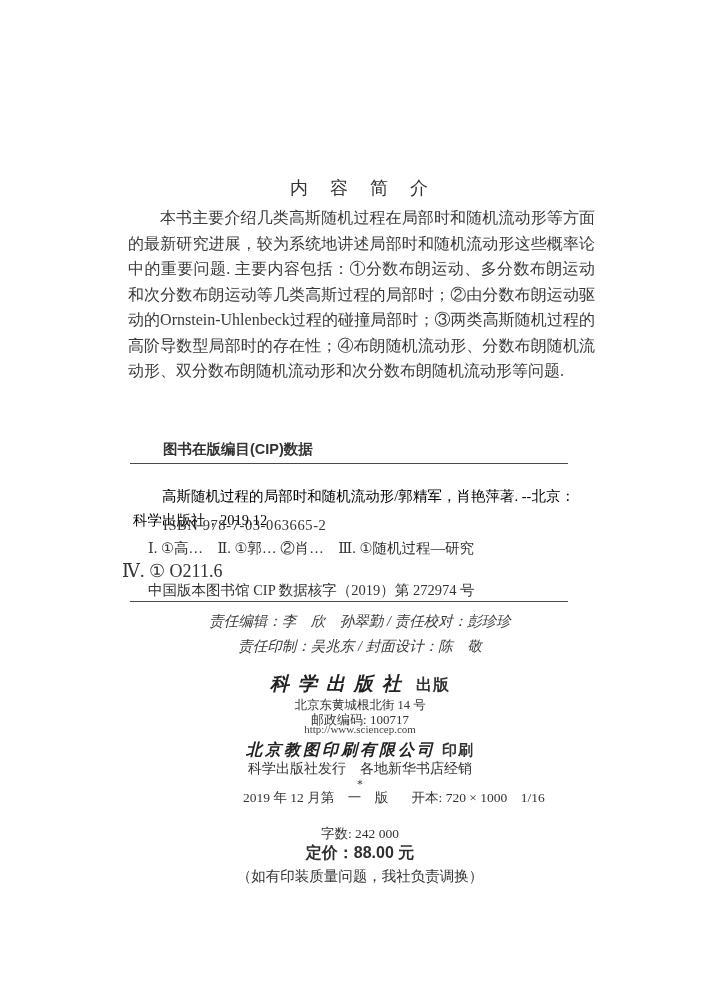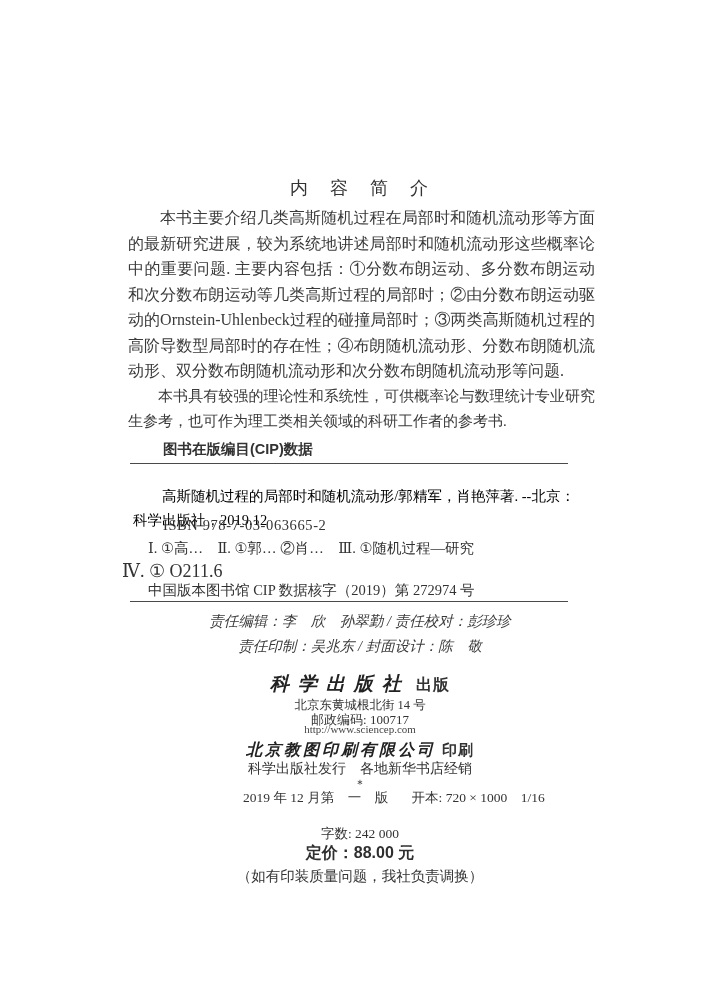--- a/index.html
+++ b/index.html
@@ -166,21 +166,20 @@
 </style>
 </head>
 <body>
 
 <div class="sheet">
 
   <div class="page-title">内　容　简　介</div>
 
   <div class="intro">
     <p class="p1">本书主要介绍几类高斯随机过程在局部时和随机流动形等方面的最新研究进展，较为系统地讲述局部时和随机流动形这些概率论中的重要问题. 主要内容包括：①分数布朗运动、多分数布朗运动和次分数布朗运动等几类高斯过程的局部时；②由分数布朗运动驱动的Ornstein-Uhlenbeck过程的碰撞局部时；③两类高斯随机过程的高阶导数型局部时的存在性；④布朗随机流动形、分数布朗随机流动形、双分数布朗随机流动形和次分数布朗随机流动形等问题.</p>
-    <p class="p2">本书具有较强的理论性和系统性，可供概率论与数理统计专业研究生参考，也可作为理工类相关领域的科研工作者的参考书.</p>
   </div>
 
   <div class="cip-heading">图书在版编目(CIP)数据</div>
 
   <div class="rule rule-top"></div>
 
   <p class="cip-entry">高斯随机过程的局部时和随机流动形/郭精军，肖艳萍著. --北京：科学出版社，2019.12</p>
 
   <div class="cip-isbn">ISBN 978-7-03-063665-2</div>
 

